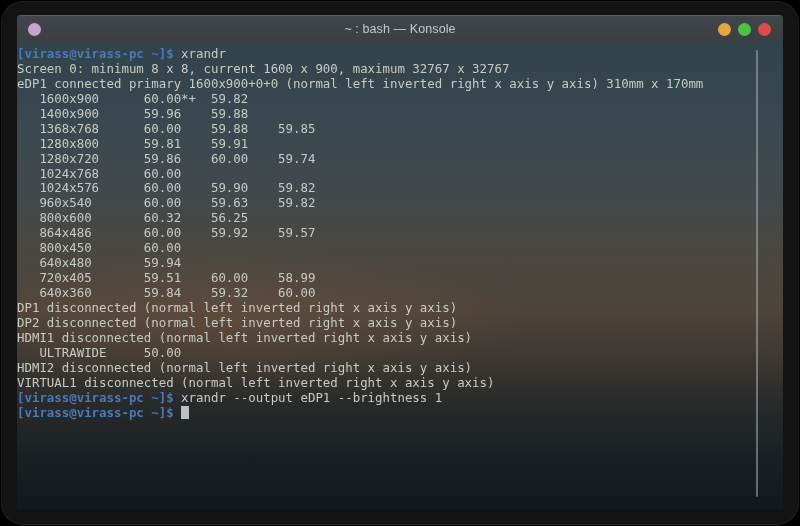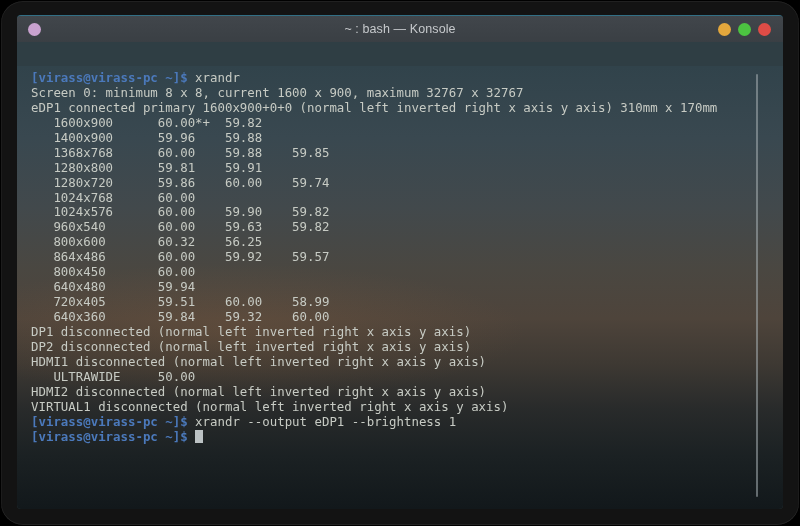--- a/index.html
+++ b/index.html
@@ -28,21 +28,20 @@
   }
   .window {
     position: absolute;
     left: 16px; right: 16px; top: 14px; bottom: 16px;
     border-radius: 4px;
     overflow: hidden;
     display: flex;
     flex-direction: column;
     border-top: 1px solid rgba(50,120,145,0.85);
     background: #2f3e44;
-    gap: 24px;
   }
   
   .titlebar {
     height: 26px;
     flex: 0 0 26px;
     background: linear-gradient(180deg, #41464b 0%, #3a3f44 100%);
     display: flex;
     align-items: center;
     position: relative;
   }
@@ -103,21 +102,21 @@
         #42494c 32%,
         #4a4741 46%,
         #4e443b 57%,
         #3e3933 67%,
         #292b2b 77%,
         #1b2123 88%,
         #12181b 100%);
   }
   .term-text {
     position: absolute;
-    left: 14px; top: 5px; right: 30px;
+    left: 0; top: 5px; right: 30px;
     font-family: "DejaVu Sans Mono", "Liberation Mono", monospace;
     font-size: 12.4px;
     line-height: 14.95px;
     white-space: pre;
     color: #c7cbc4;
   }
   .tline { height: 14.95px; }
   .prompt { font-weight: bold; }
   .cursor {
     display: inline-block;

